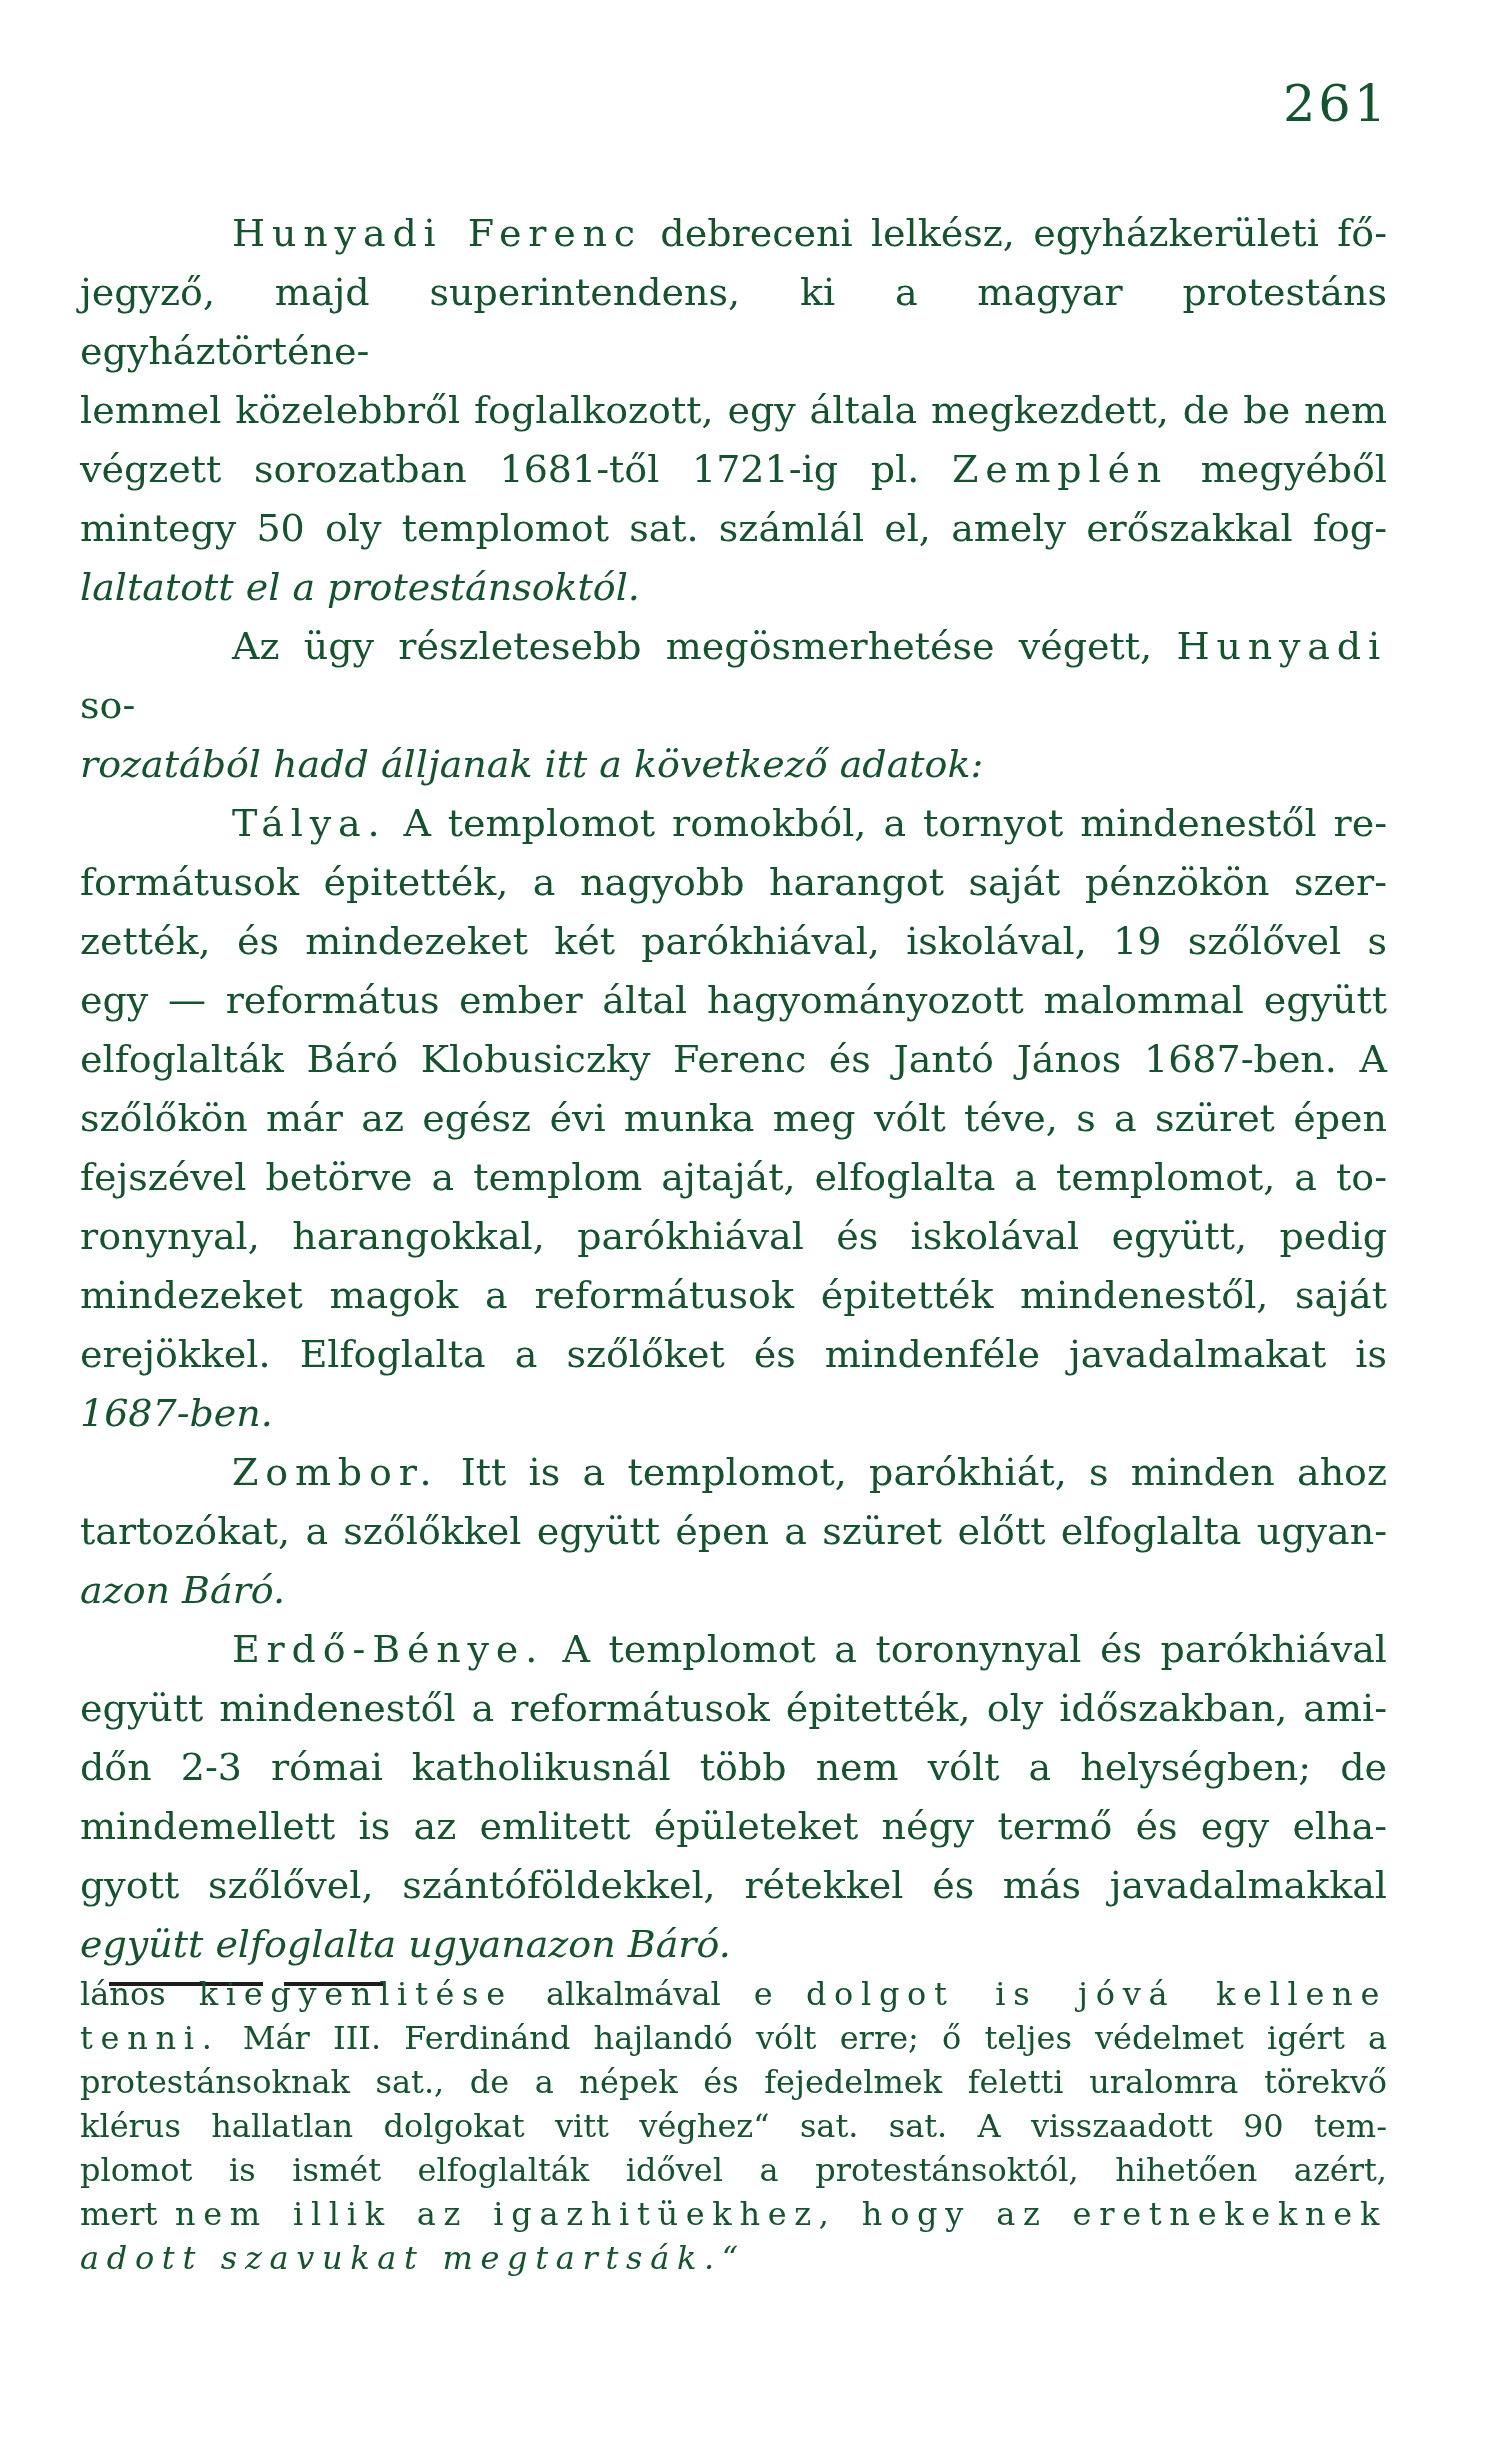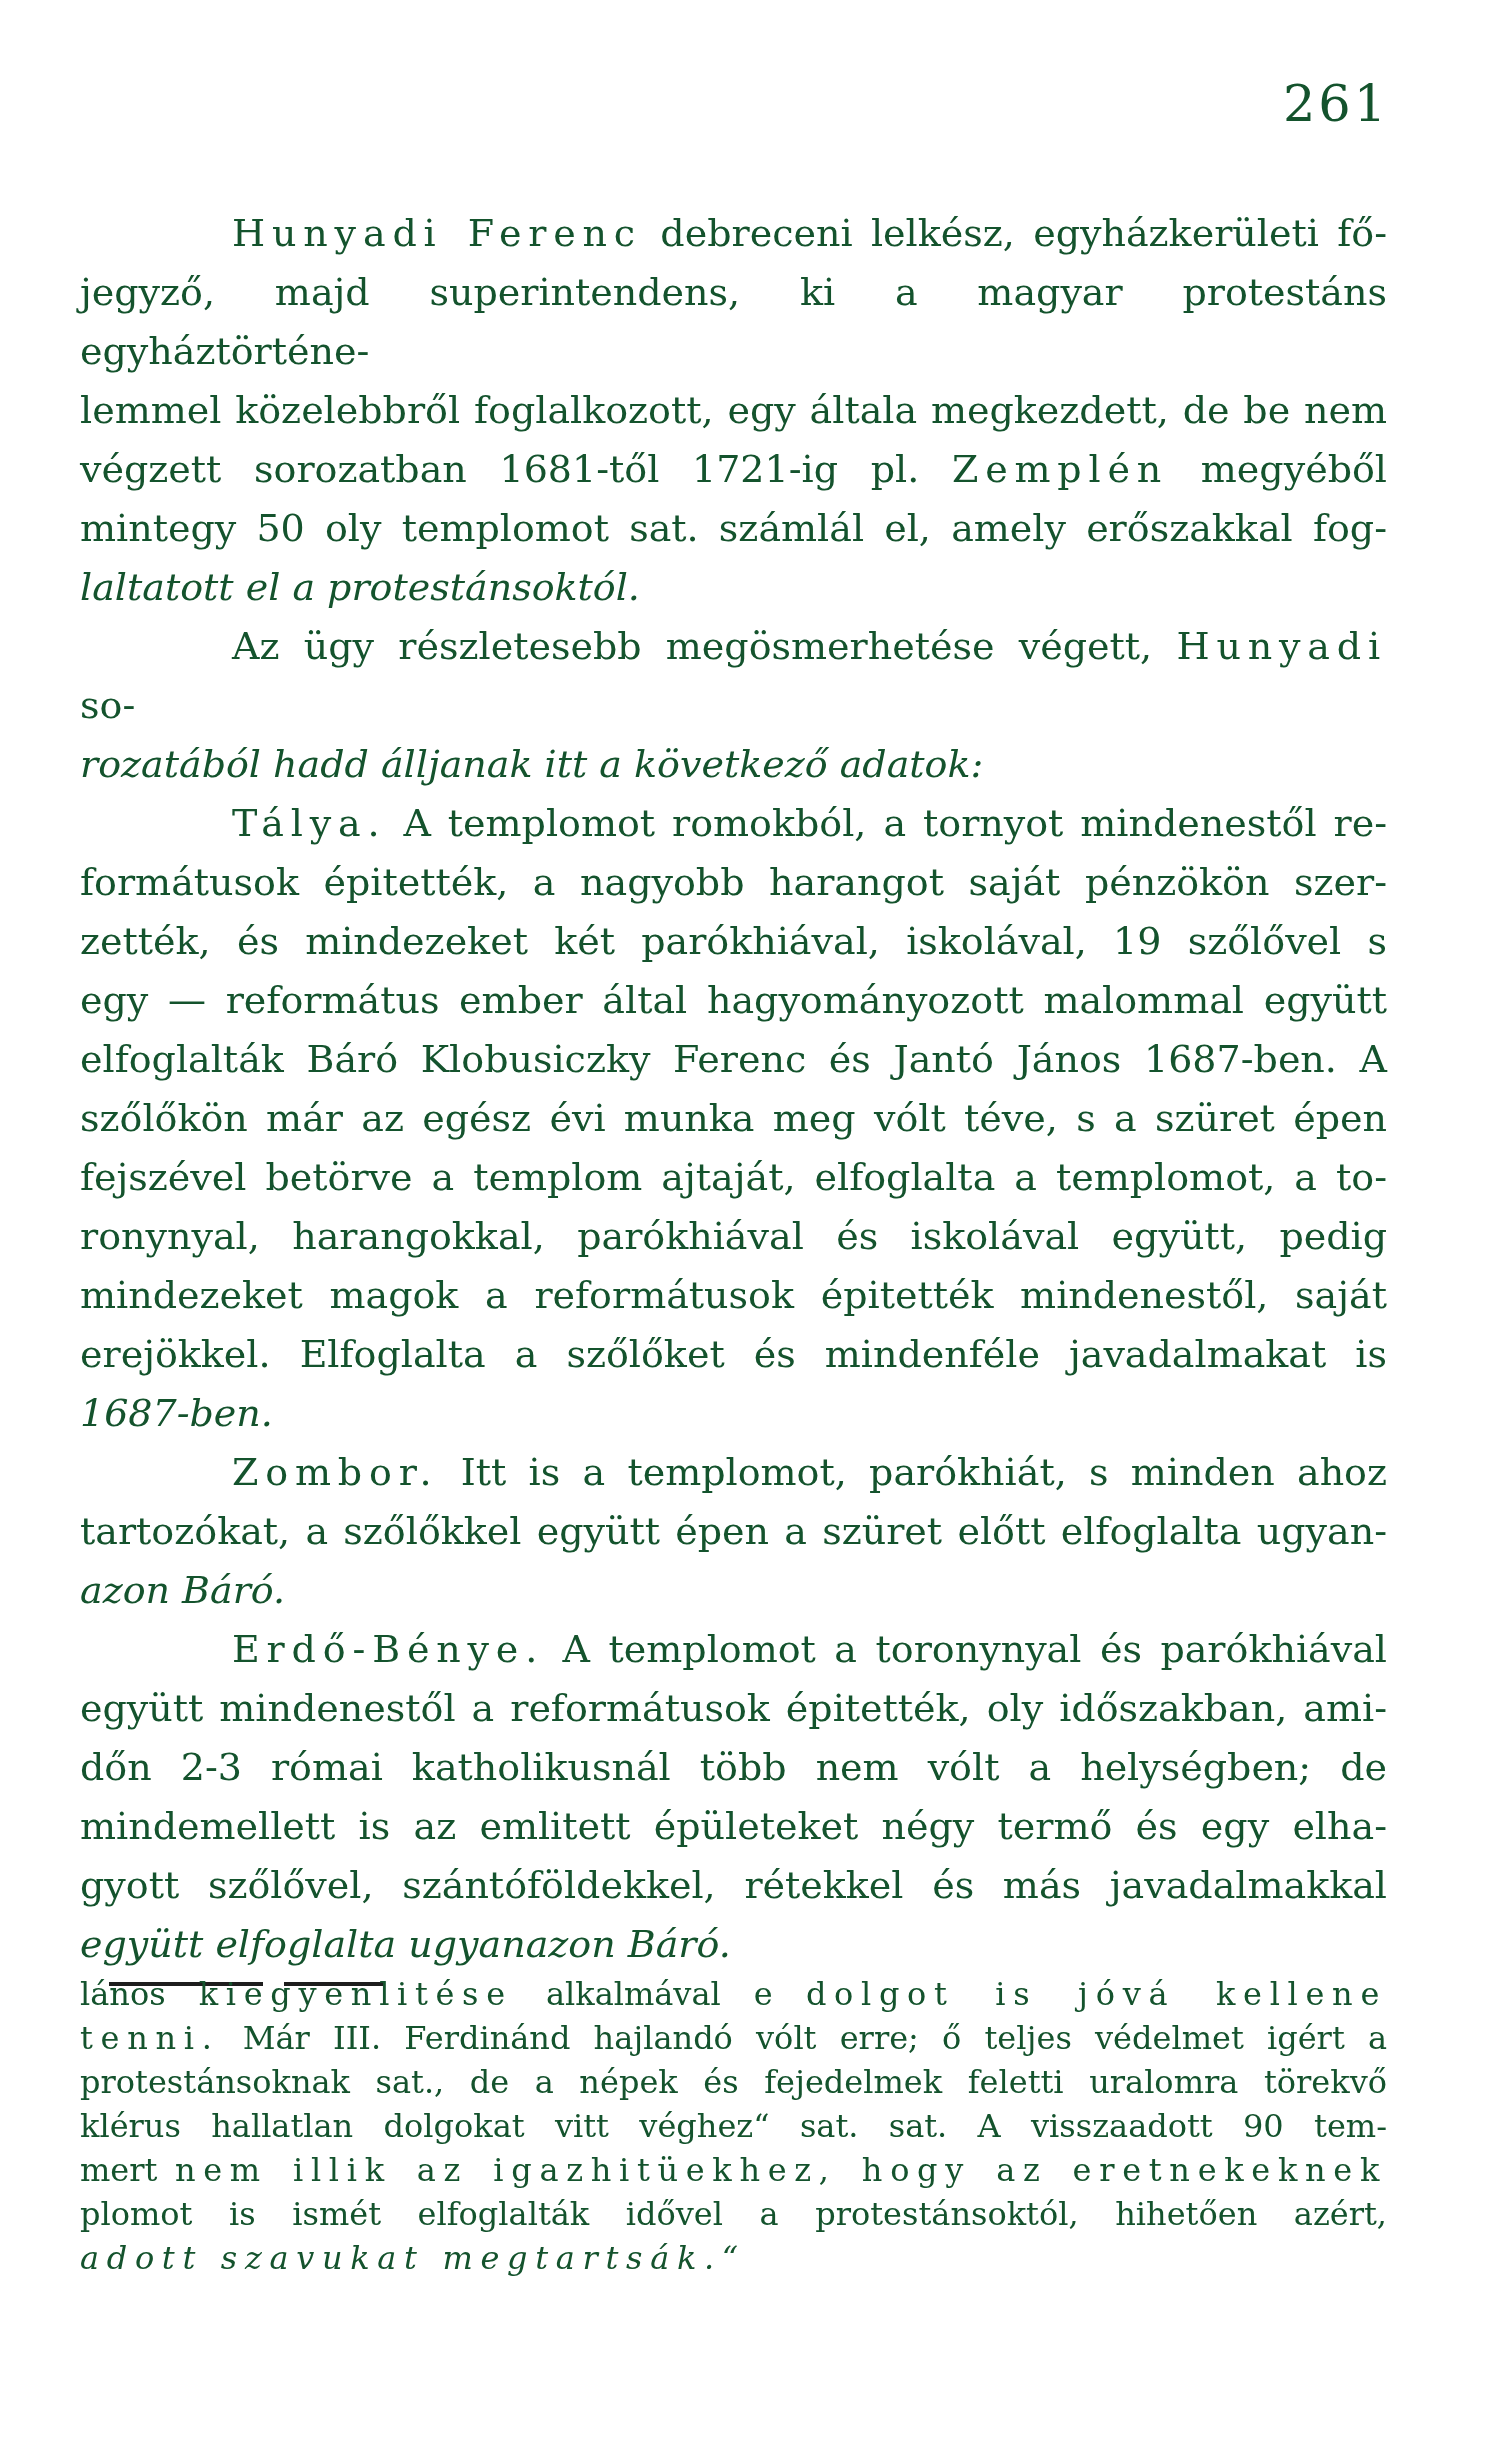--- a/index.html
+++ b/index.html
@@ -125,19 +125,19 @@
 
   <div class="footnote-separator">
     <span class="seg seg1"></span><span class="seg seg2"></span>
   </div>
 
   <div class="footnote-text">
       <div class="line"><span>lános </span><span class="sp">kiegyenlitése</span><span> alkalmával e </span><span class="sp">dolgot is jóvá kellene</span></div>
       <div class="line"><span class="sp">tenni.</span><span> Már III. Ferdinánd hajlandó vólt erre; ő teljes védelmet igért a</span></div>
       <div class="line"><span>protestánsoknak sat., de a népek és fejedelmek feletti uralomra törekvő</span></div>
       <div class="line"><span>klérus hallatlan dolgokat vitt véghez“ sat. sat. A visszaadott 90 tem-</span></div>
+      <div class="line"><span>plomot is ismét elfoglalták idővel a protestánsoktól, hihetően azért,</span></div>
       <div class="line"><span>mert </span><span class="sp">nem illik az igazhitüekhez, hogy az eretnekeknek</span></div>
-      <div class="line"><span>plomot is ismét elfoglalták idővel a protestánsoktól, hihetően azért,</span></div>
       <div class="line last"><span class="sp">adott szavukat megtartsák.“</span></div>
     </div>
 
 </div>
 
 
 </body></html>

